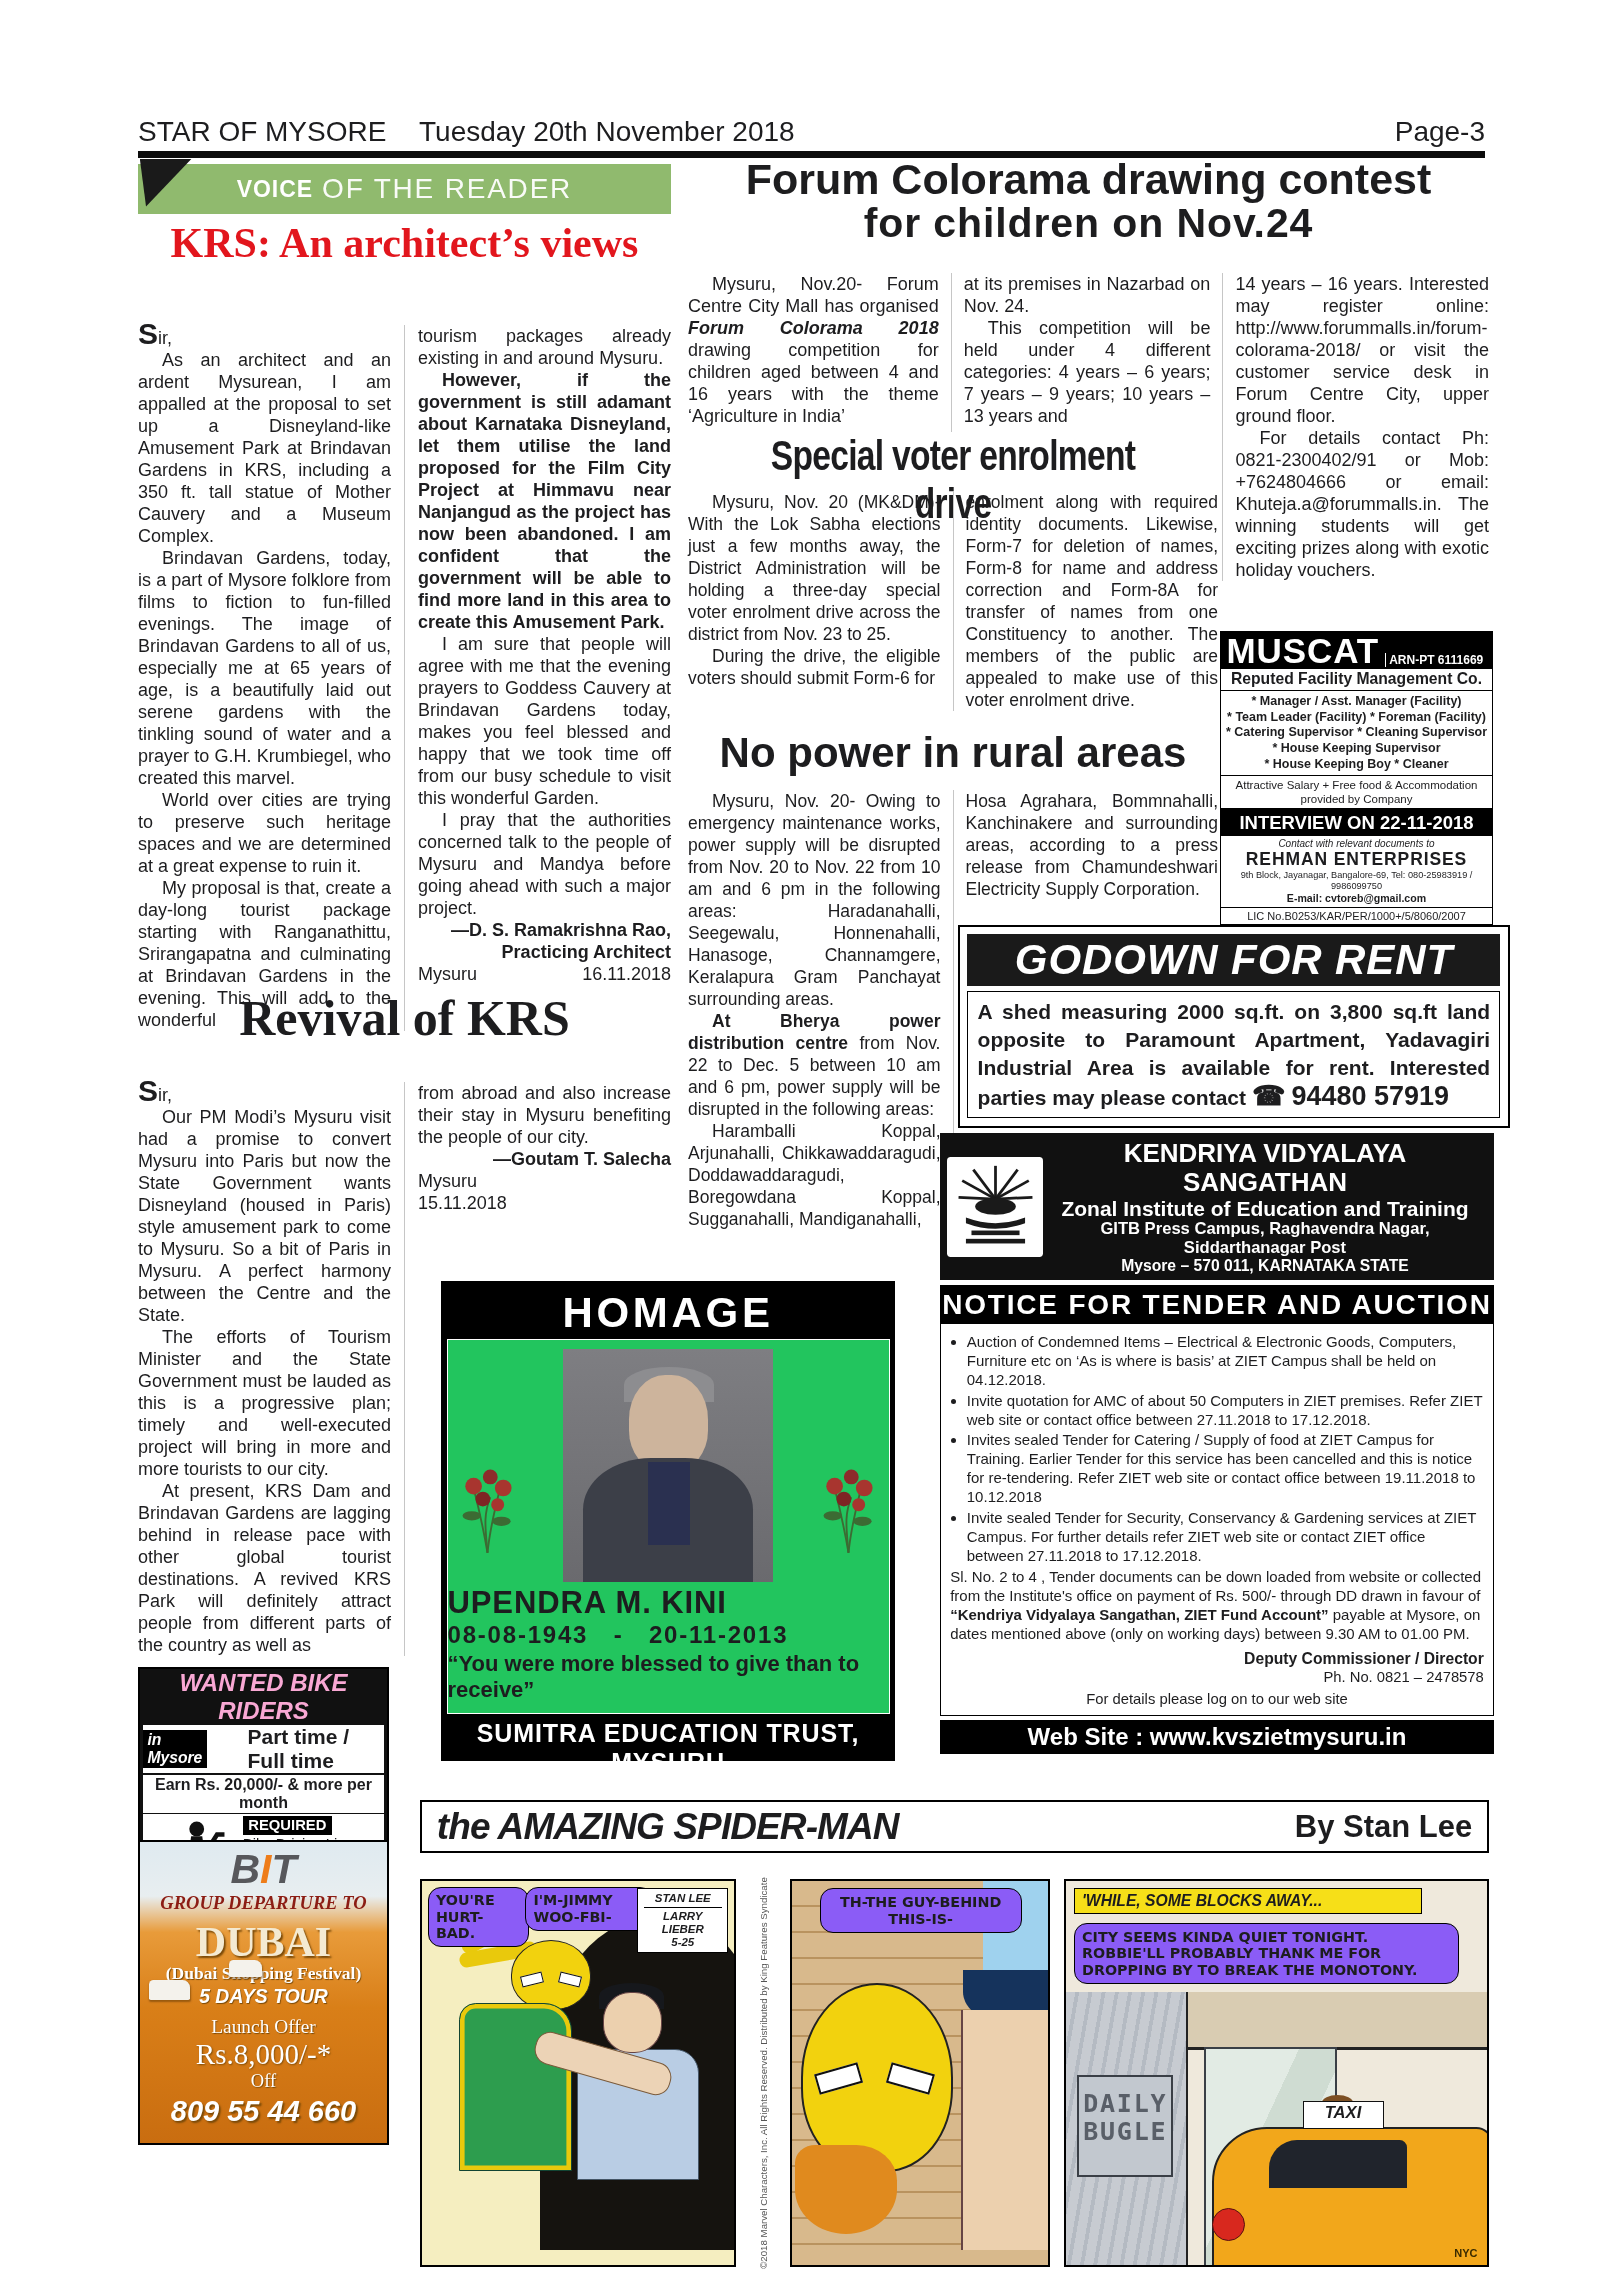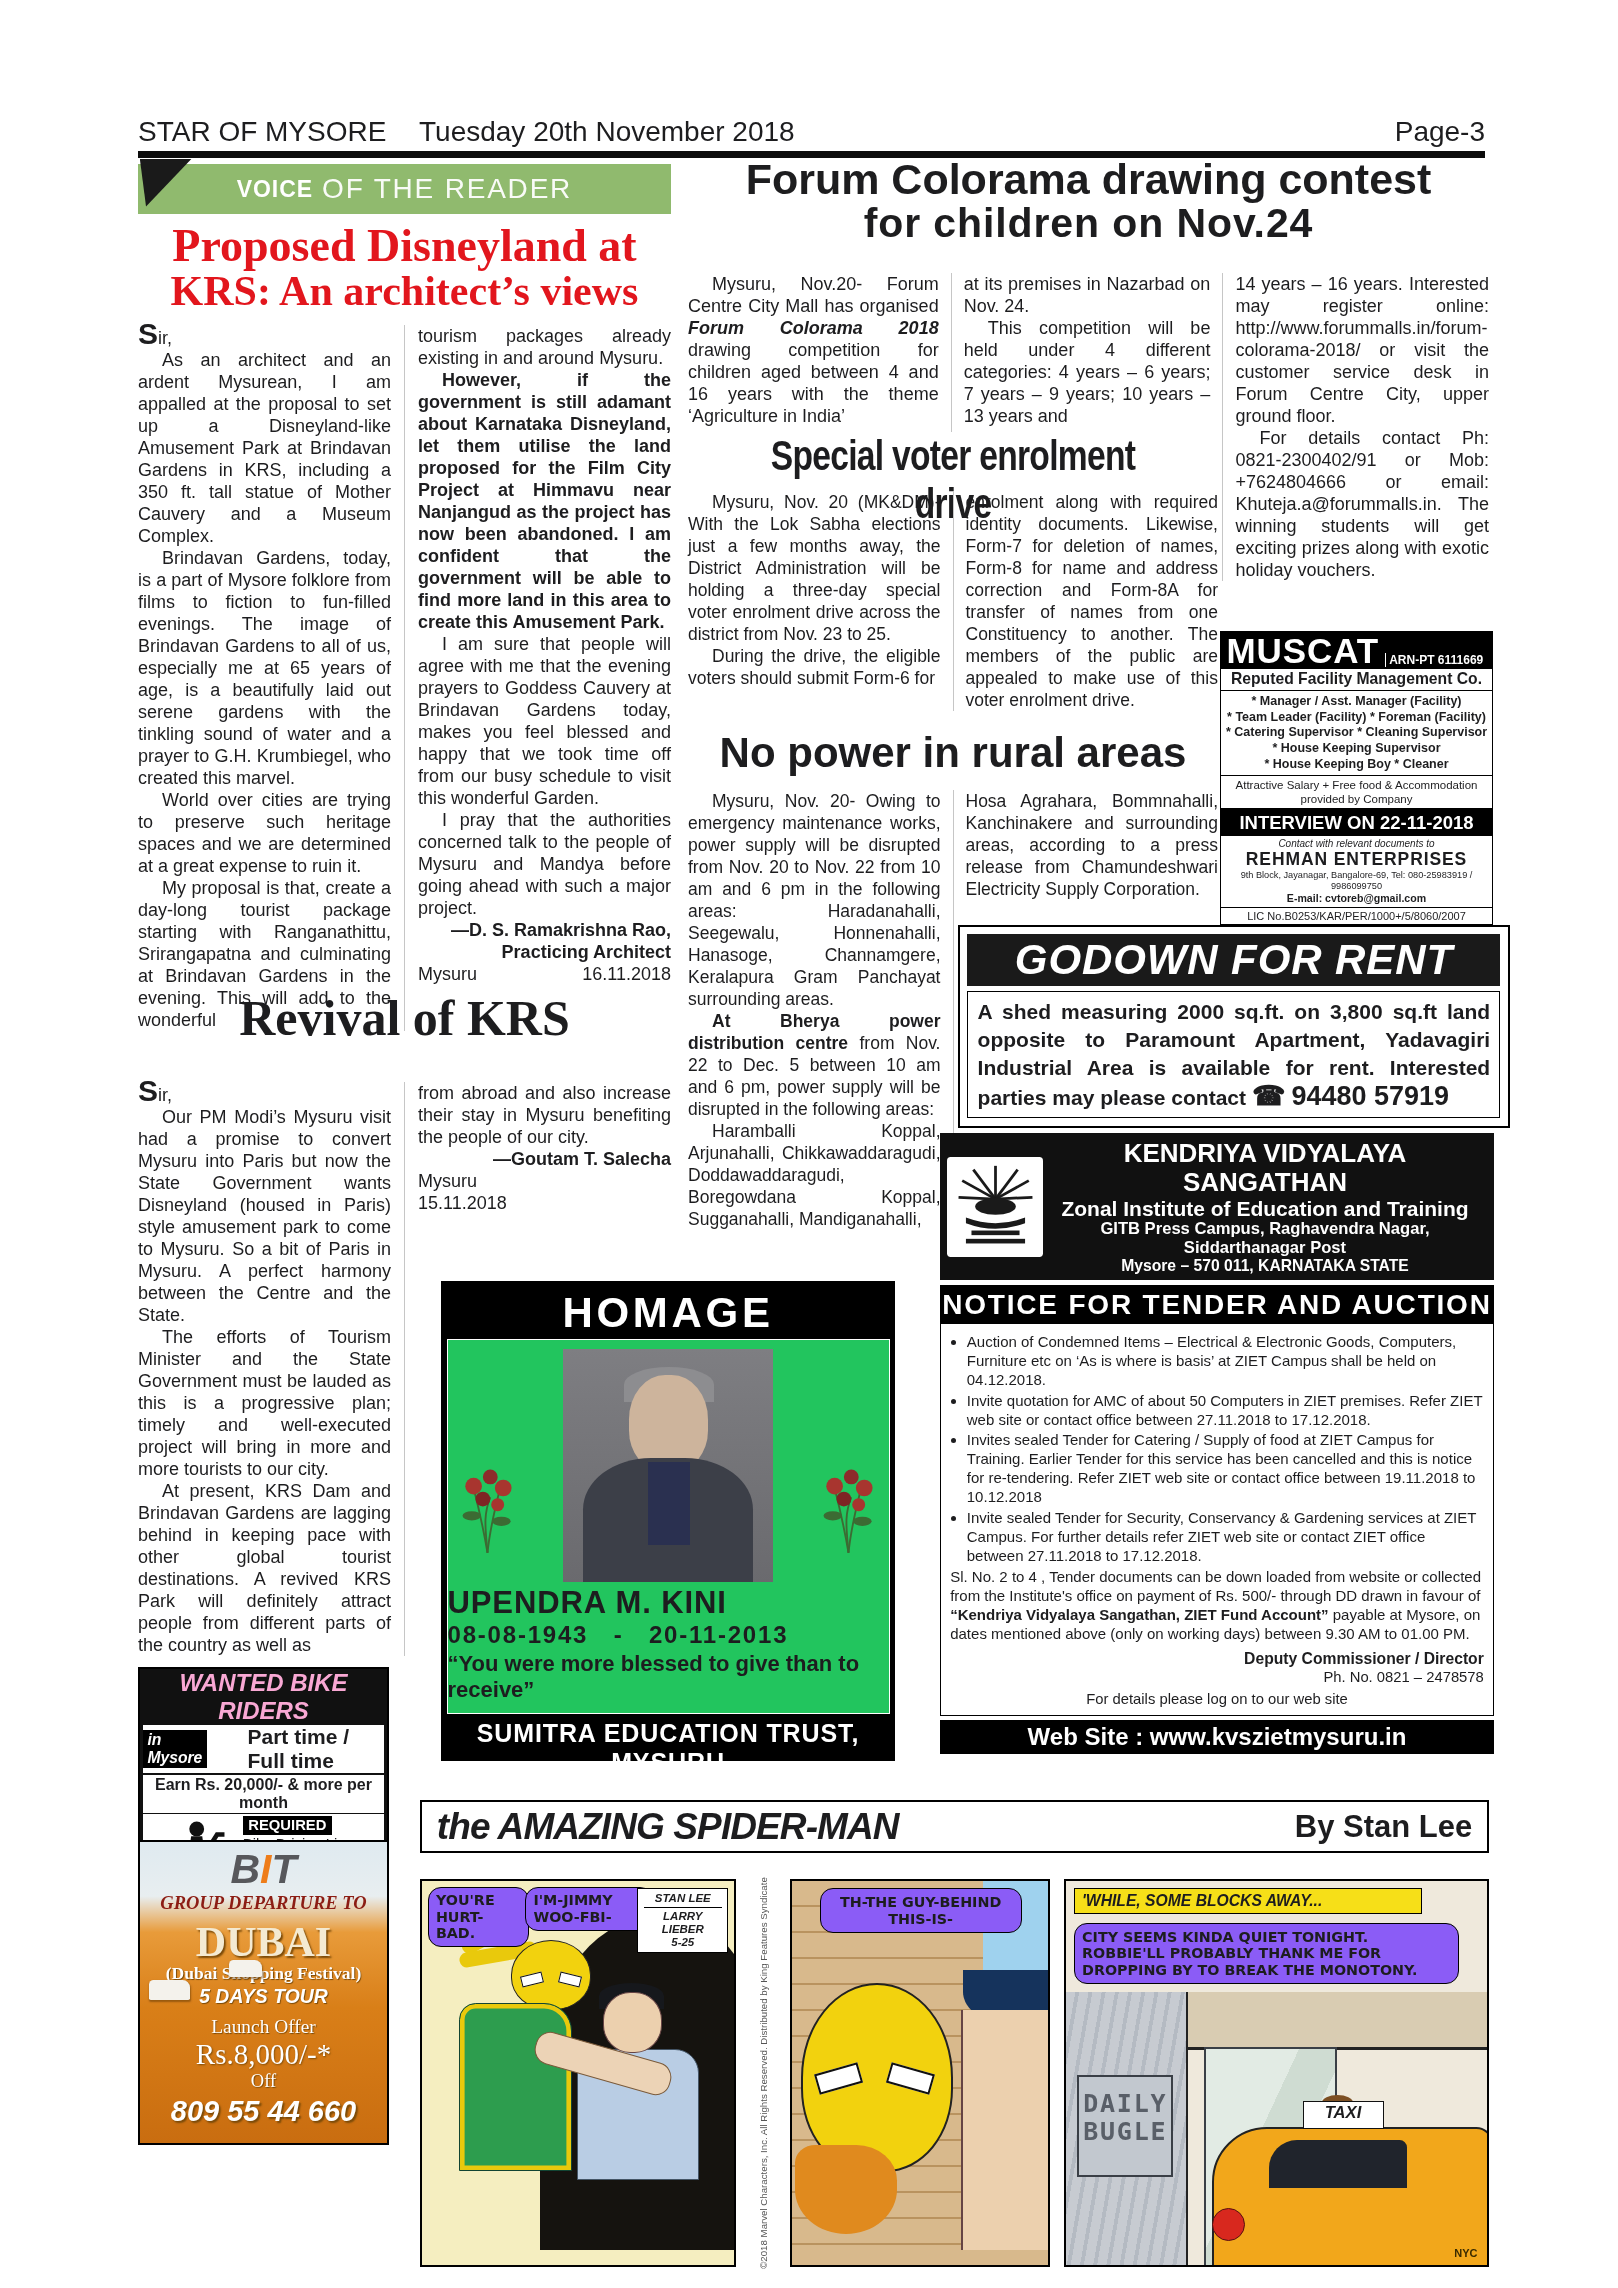--- a/index.html
+++ b/index.html
@@ -193,21 +193,20 @@
   </div>
   <div class="mast-rule"></div>
 
   <div class="voice">
     <span class="tri"></span>
     <span class="v1">VOICE</span>
     <span class="v2">OF THE READER</span>
   </div>
 
   <div class="headline-red">
-    <div class="l1">Proposed Disneyland at</div>
     <div class="l2">KRS: An architect’s views</div>
   </div>
 
   <div class="l1cols cols">
     <div class="col first">
       <p class="sal"><span class="big">S</span><span>ir,</span></p>
       <p>As an architect and an ardent Mysurean, I am appalled at the proposal to set up a Disneyland-like Amusement Park at Brindavan Gardens in KRS, including a 350 ft. tall statue of Mother Cauvery and a Museum Complex.</p>
       <p>Brindavan Gardens, today, is a part of Mysore folklore from films to fiction to fun-filled evenings. The image of Brindavan Gardens to all of us, especially me at 65 years of age, is a beautifully laid out serene gardens with the tinkling sound of water and a prayer to G.H. Krumbiegel, who created this marvel.</p>
       <p>World over cities are trying to preserve such heritage spaces and we are determined at a great expense to ruin it.</p>
       <p>My proposal is that, create a day-long tourist package starting with Ranganathittu, Srirangapatna and culminating at Brindavan Gardens in the evening. This will add to the wonderful</p>
@@ -225,21 +224,21 @@
       </div>
     </div>
   </div>
 
   <div class="headline-revival">Revival of KRS</div>
   <div class="l2cols cols">
     <div class="col first">
       <p class="sal"><span class="big">S</span><span>ir,</span></p>
       <p>Our PM Modi’s Mysuru visit had a promise to convert Mysuru into Paris but now the State Government wants Disneyland (housed in Paris) style amusement park to come to Mysuru. So a bit of Paris in Mysuru. A perfect harmony between the Centre and the State.</p>
       <p>The efforts of Tourism Minister and the State Government must be lauded as this is a progressive plan; timely and well-executed project will bring in more and more tourists to our city.</p>
-      <p>At present, KRS Dam and Brindavan Gardens are lagging behind in keeping pace with other global tourist destinations. A revived KRS Park will definitely attract people from different parts of the country as well as</p>
+      <p>At present, KRS Dam and Brindavan Gardens are lagging behind in release pace with other global tourist destinations. A revived KRS Park will definitely attract people from different parts of the country as well as</p>
     </div>
     <div class="col">
       <p class="noind">from abroad and also increase their stay in Mysuru benefiting the people of our city.</p>
       <p class="sig">—Goutam T. Salecha</p>
       <p class="noind">Mysuru</p>
       <p class="noind">15.11.2018</p>
     </div>
   </div>
 
   <div class="forum-h">

